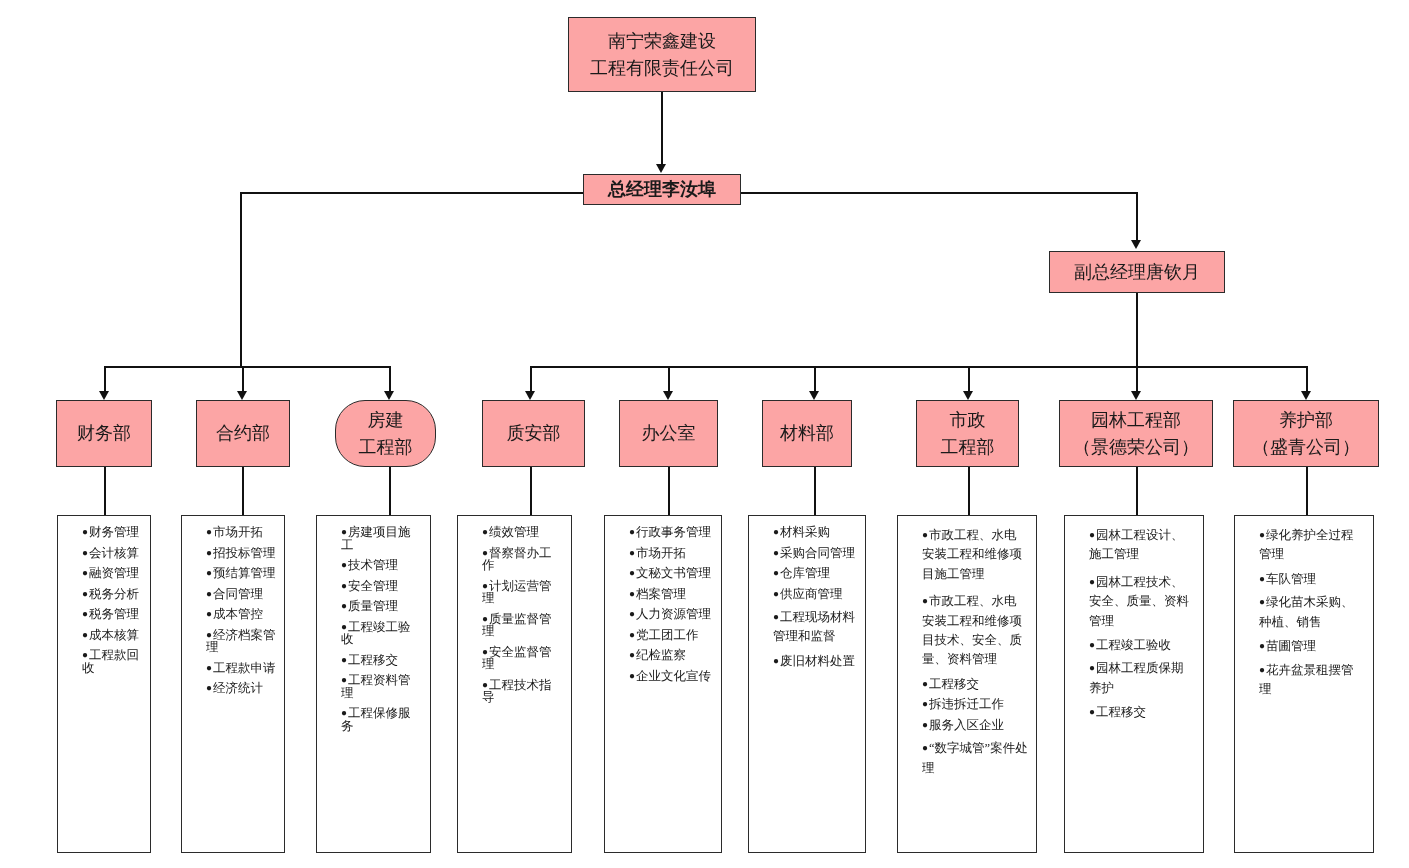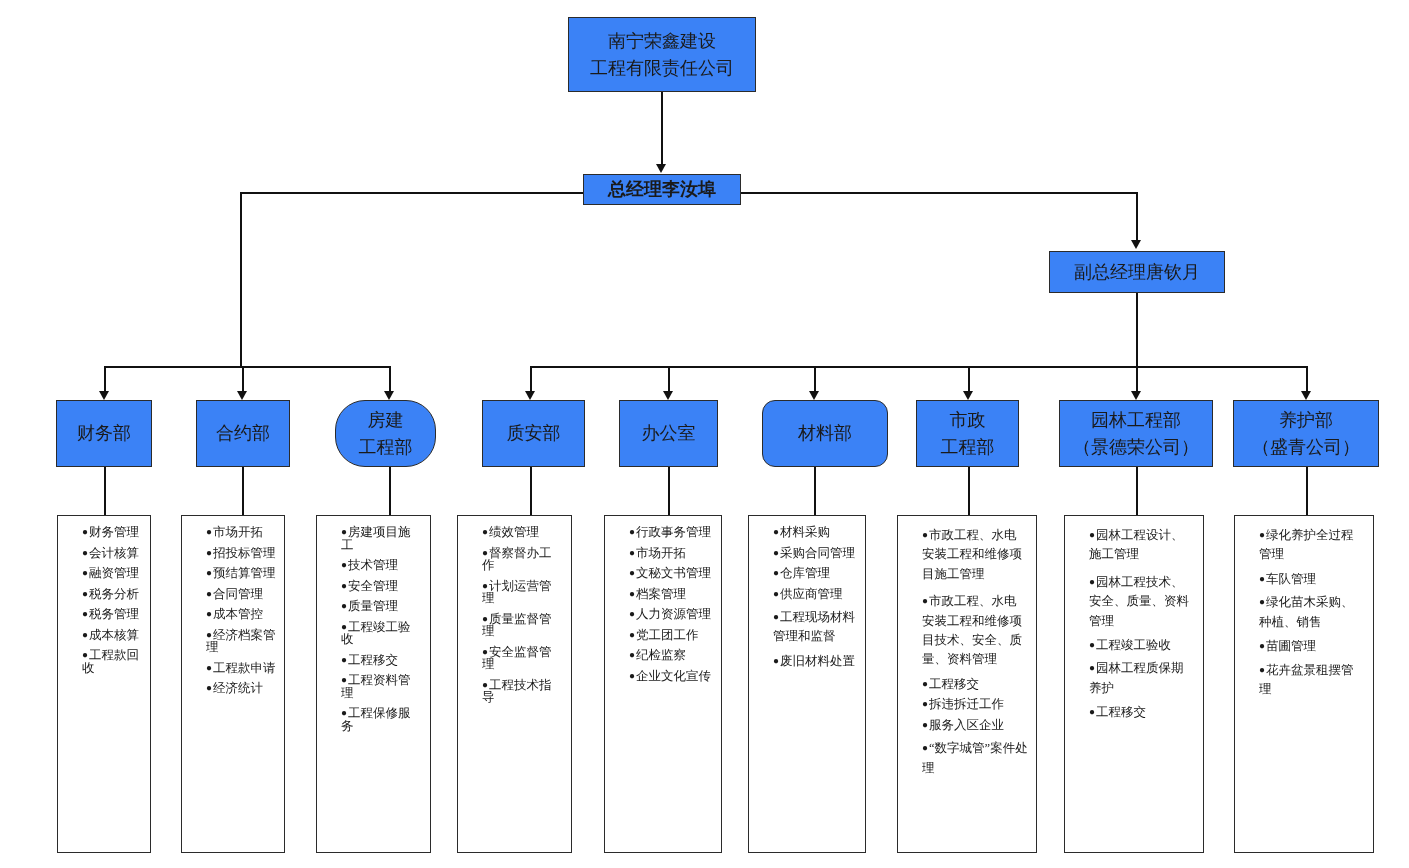--- a/index.html
+++ b/index.html
@@ -14,21 +14,21 @@
     background: #ffffff;
     font-family: "Liberation Serif", "DejaVu Serif", serif;
     color: #1a1a1a;
     overflow: hidden;
   }
   
   .node {
     position: absolute;
     box-sizing: border-box;
     border: 1.6px solid #2b2b2b;
-    background: #3b82f6;
+    background: #fca5a5;
     display: flex;
     flex-direction: column;
     align-items: center;
     justify-content: center;
     text-align: center;
     line-height: 1.45;
     z-index: 5;
   }
   .node .ln { display: block; white-space: nowrap; }
 
@@ -162,21 +162,21 @@
     <span class="ln">工程部</span>
   </div>
   <div class="node dept" style="left:482px; top:400px; width:103px; height:67px;">
     <span class="ln">质安部</span>
 
   </div>
   <div class="node dept" style="left:619px; top:400px; width:99px; height:67px;">
     <span class="ln">办公室</span>
 
   </div>
-  <div class="node dept" style="left:762px; top:400px; width:126px; height:67px;border-radius:13px;">
+  <div class="node dept" style="left:762px; top:400px; width:90px; height:67px;">
     <span class="ln">材料部</span>
 
   </div>
   <div class="node dept" style="left:916px; top:400px; width:103px; height:67px;">
     <span class="ln">市政</span>
     <span class="ln">工程部</span>
   </div>
   <div class="node dept" style="left:1059px; top:400px; width:154px; height:67px;">
     <span class="ln">园林工程部</span>
     <span class="ln">（景德荣公司）</span>

